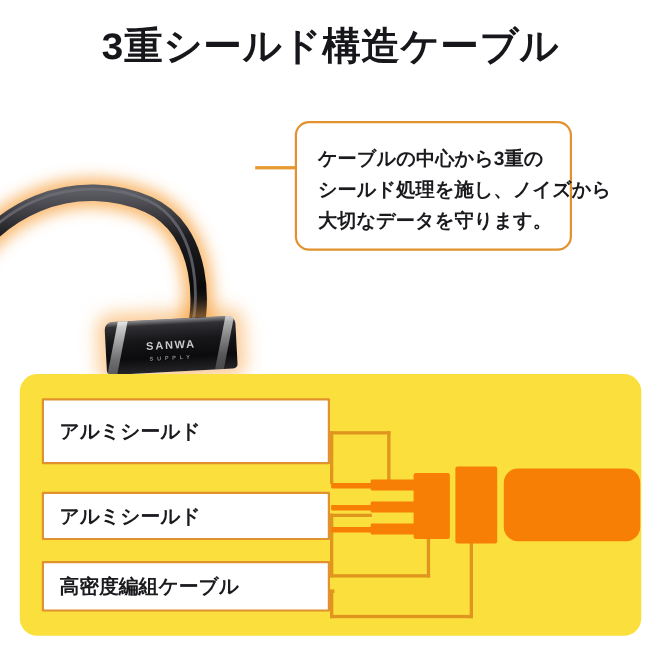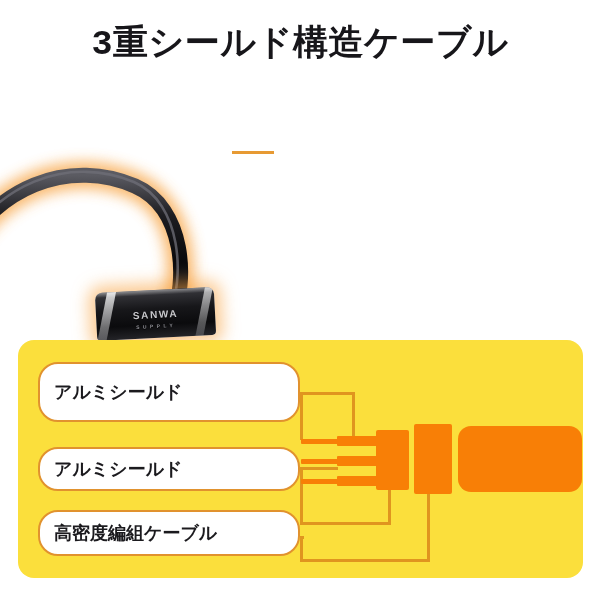--- a/index.html
+++ b/index.html
@@ -154,21 +154,21 @@
     height: 238px;
     background: #fbdf3c;
     border-radius: 16px;
   }
 
   
   .label-box {
     position: absolute;
     background: #ffffff;
     border: 2.5px solid #e1922e;
-    border-radius: 20px;
+    border-radius: 1px;
     box-sizing: border-box;
     display: flex;
     align-items: center;
     padding-left: 14px;
   }
   .label-text {
     font-size: 18px;
     font-weight: bold;
     color: #1b1a1e;
     line-height: 25px;
@@ -265,20 +265,27 @@
       <div id="connector-shine-right"></div>
       <div id="brand-mark">
         <span>SANWA</span>
         <span id="brand-sub">SUPPLY</span>
       </div>
     </div>
   </div>
 
   <div id="callout-leader"></div>
 
+  <div id="callout-box">
+    <div id="callout-text">
+      <span>ケーブルの中心から3重の</span>
+      <span>シールド処理を施し、ノイズから</span>
+      <span>大切なデータを守ります。</span>
+    </div>
+  </div>
 
   <div id="yellow-panel">
 
     <div class="route" style="left:282px; top:52px; width:3px; height:48px;"></div>
     <div class="route" style="left:282px; top:52px; width:55px; height:3px;"></div>
     <div class="route" style="left:334px; top:52px; width:3px; height:46px;"></div>
 
     <div class="route" style="left:282px; top:127px; width:38px; height:3px;"></div>
     <div class="route" style="left:282px; top:127px; width:3px; height:58px;"></div>
     <div class="route" style="left:282px; top:182px; width:91px; height:3px;"></div>

